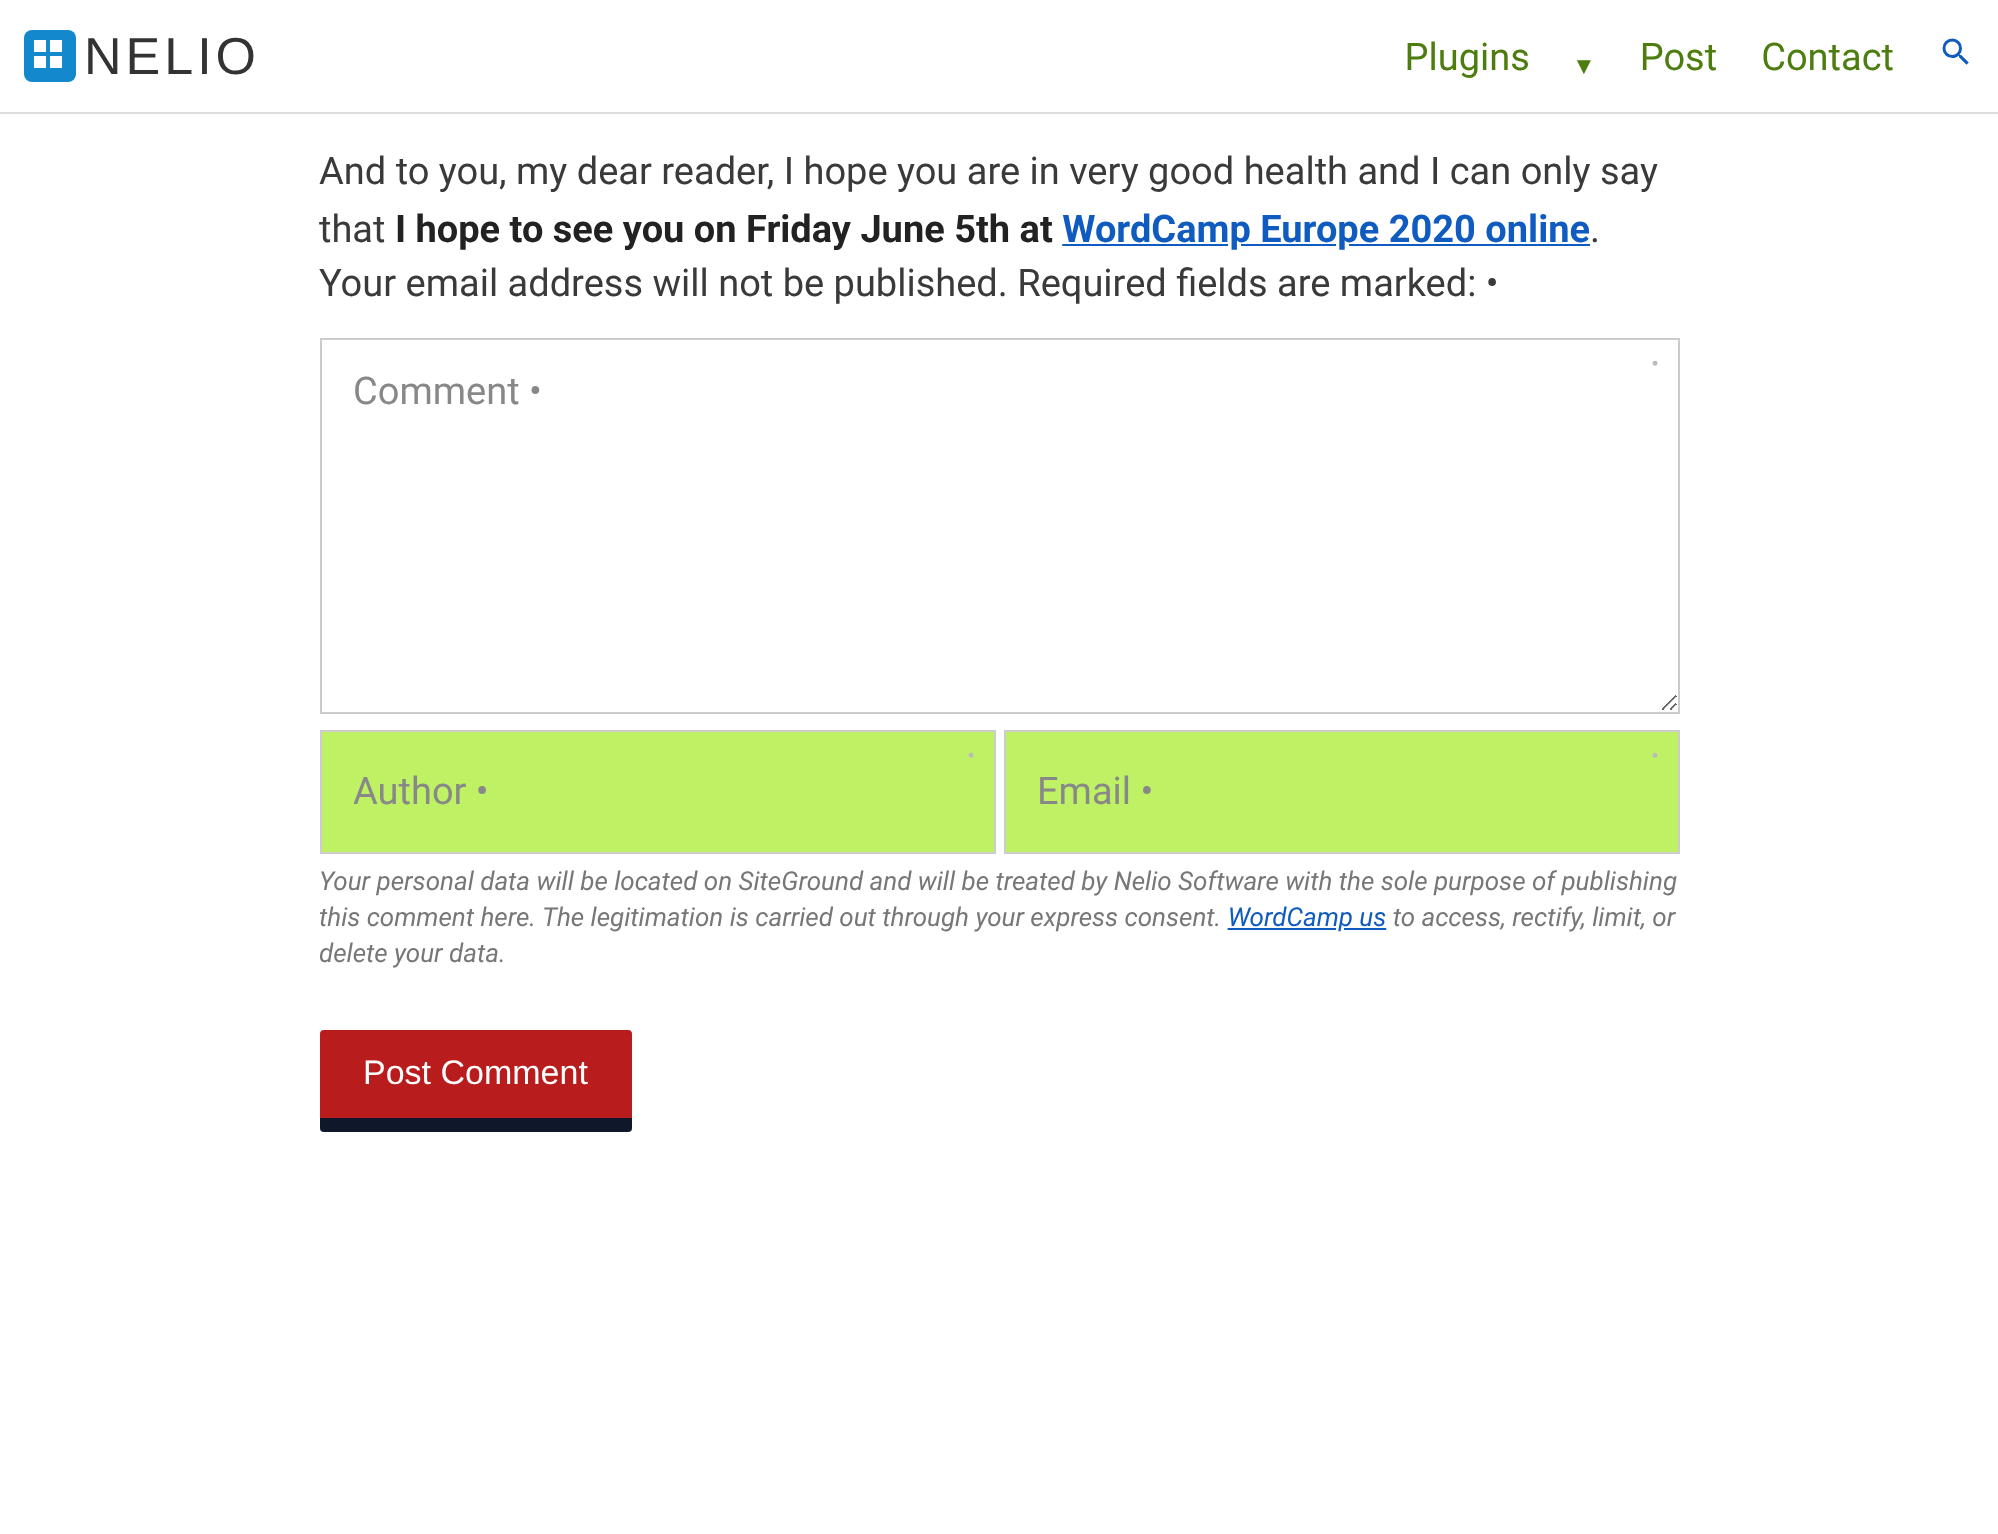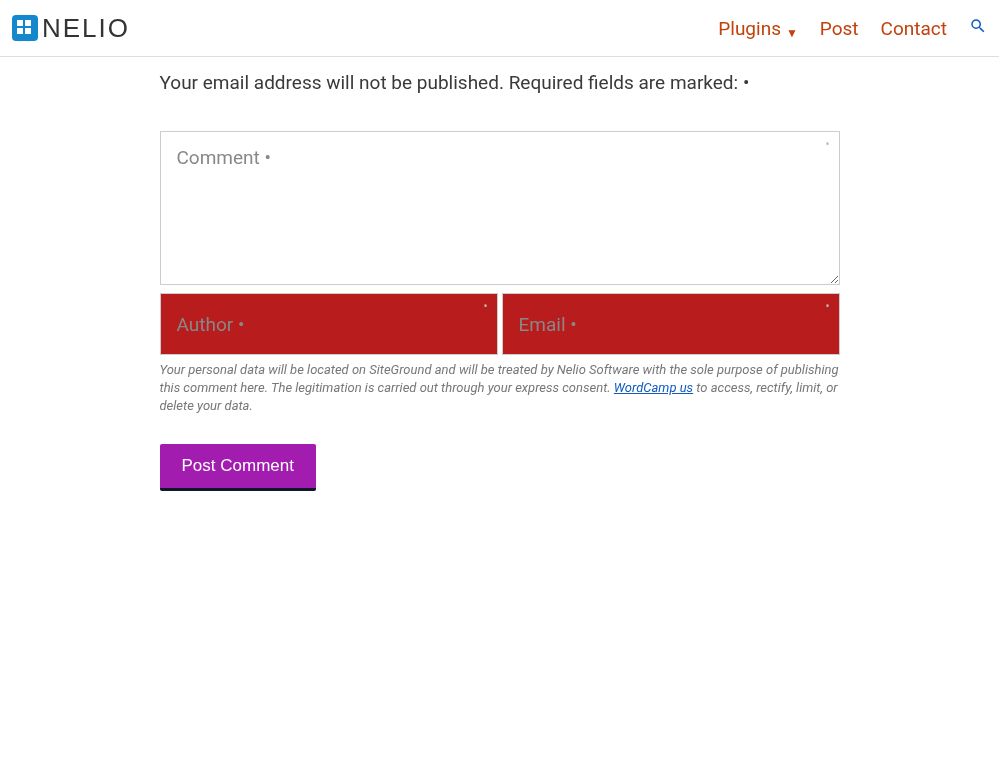--- a/index.html
+++ b/index.html
@@ -42,27 +42,27 @@
     letter-spacing: 2px;
     color: #333;
     font-family: "Arial Black", Arial, sans-serif;
   }
   .nav {
     display: flex;
     align-items: center;
     gap: 22px;
   }
   .nav a, .nav span.navlink {
-    color: #c2410c;
+    color: #4d7c0f;
     font-size: 19px;
     text-decoration: none;
     cursor: pointer;
     display: flex;
     align-items: flex-end;
-    gap: 5px;
+    gap: 21px;
   }
   .nav .search-icon svg { width: 18px; height: 18px; fill: #0f5bbf; }
   .chevron { font-size: 12px; }
   .content {
     max-width: 680px;
     margin: 0 auto;
     padding: 14px 0 60px;
   }
   .article-text {
     font-size: 19px;
@@ -74,33 +74,33 @@
   .reply-heading {
     margin-top: 62px;
     margin-bottom: 24px;
     font-size: 34px;
     font-weight: 800;
     color: #111;
   }
   .reply-sub {
     font-size: 19px;
     color: #3a3a3a;
-    margin-bottom: 37px;
+    margin-bottom: 16px;
   }
   .field-wrap { position: relative; }
   .req-dot {
     position: absolute;
     top: 6px;
     right: 10px;
     color: #bbb;
     font-size: 12px;
   }
   textarea.comment {
     width: 100%;
-    height: 154px;
+    height: 188px;
     border: 1px solid #ccc;
     padding: 14px 16px;
     font-size: 19px;
     font-family: inherit;
     color: #333;
     resize: vertical;
     background: #fff;
   }
   textarea.comment::placeholder,
   input.text-field::placeholder { color: #888; }
@@ -110,43 +110,43 @@
     margin-top: 4px;
   }
   .two-col .field-wrap { flex: 1; }
   input.text-field {
     width: 100%;
     height: 62px;
     border: 1px solid #ccc;
     padding: 0 16px;
     font-size: 19px;
     font-family: inherit;
-    background: #b91c1c;
+    background: #bef264;
   }
   .consent-row {
     margin-top: 30px;
     font-size: 19px;
     color: #333;
   }
   .consent-row input[type="checkbox"] { margin-right: 6px; transform: translateY(-1px); }
   .consent-row a { color: #0f5bbf; text-decoration: underline; }
   .privacy-note {
     margin-top: 6px;
     font-size: 13px;
     font-style: italic;
     color: #777;
     line-height: 1.4;
   }
   .privacy-note a { color: #0f5bbf; text-decoration: underline; font-style: italic; }
   .submit-btn {
     margin-top: 28px;
-    background: #a21caf;
+    background: #b91c1c;
     color: #fff;
     border: none;
-    border-bottom: 3px solid #0f172a;
+    border-bottom: 7px solid #0f172a;
     padding: 12px 22px;
     font-size: 17px;
     font-weight: 500;
     cursor: pointer;
     border-radius: 2px;
   }
 </style>
 </head>
 <body>
 
@@ -164,20 +164,23 @@
     <a href="#">Contact</a>
     <span class="search-icon">
       <svg viewBox="0 0 24 24">
           <path d="M15.5 14h-.79l-.28-.27A6.471 6.471 0 0 0 16 9.5 6.5 6.5 0 1 0 9.5 16c1.61 0 3.09-.59 4.23-1.57l.27.28v.79l5 4.99L20.49 19l-4.99-5zm-6 0C7.01 14 5 11.99 5 9.5S7.01 5 9.5 5 14 7.01 14 9.5 11.99 14 9.5 14z"></path>
         </svg>
     </span>
   </nav>
 </header>
 
 <main class="content">
+  <p class="article-text">
+    <span>And to you, my dear reader, I hope you are in very good health and I can only say that </span><strong><span>I hope to see you on Friday June 5th at </span><a href="#">WordCamp Europe 2020 online</a></strong><span>.</span>
+  </p>
 
   <p class="reply-sub">Your email address will not be published. Required fields are marked: •</p>
 
   <div class="field-wrap">
     <span class="req-dot">•</span>
     <textarea class="comment" placeholder="Comment •" style=""></textarea>
   </div>
 
   <div class="two-col">
     <div class="field-wrap">

